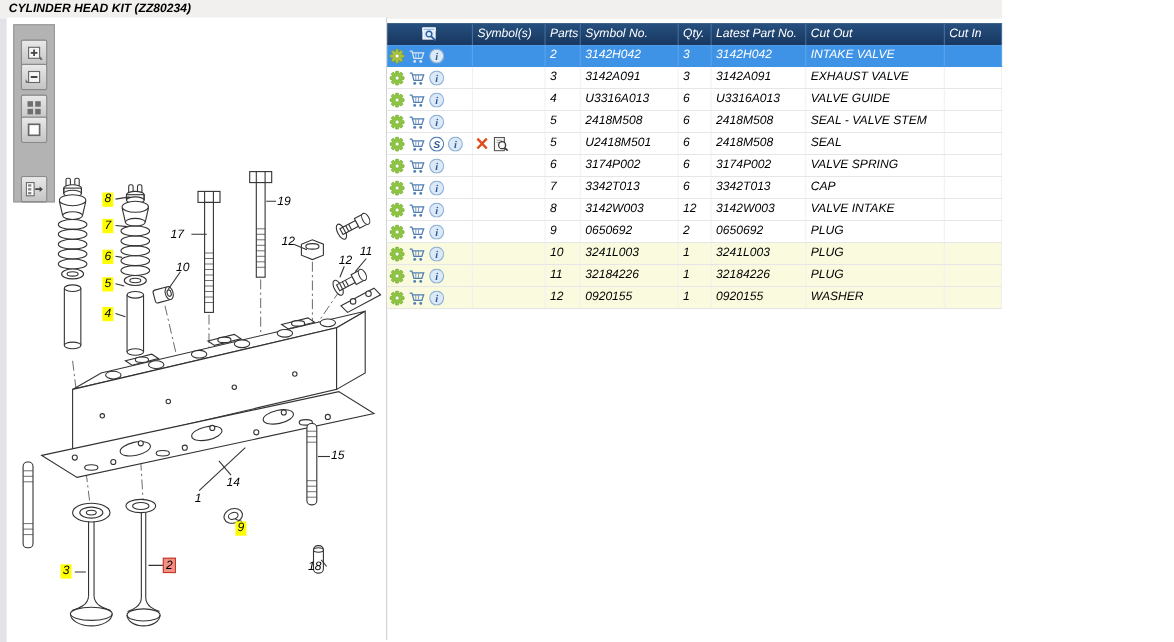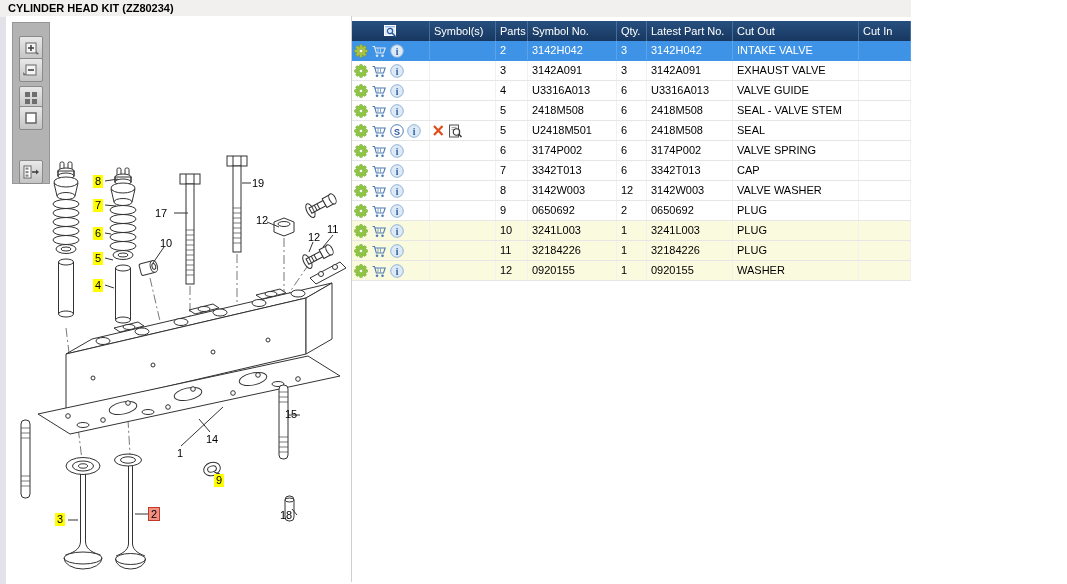--- a/index.html
+++ b/index.html
@@ -1,17 +1,17 @@
 <!DOCTYPE html>
 <html><head>
 <meta charset="utf-8">
 <style>
   html,body{margin:0;padding:0;background:#fff;}
   #app{position:relative;width:911px;height:584px;background:#fff;overflow:hidden;
-       font-family:"Liberation Sans",sans-serif;}
+       font-family:"Liberation Sans",sans-serif;font-style:italic;}
   
   #titlebar{position:absolute;left:0;top:0;width:1067px;height:17px;background:#f1f0ee;}
   #titlebar .t{position:absolute;left:8px;top:2px;font-size:11px;font-weight:bold;color:#000;}
   
   #leftstrip{position:absolute;left:0;top:17px;width:6px;height:567px;background:#e2e2e8;}
   
   #diagram{position:absolute;left:7px;top:16px;width:344px;height:566px;background:#fff;
            border-right:1px solid #cfcfcf;}
   #dwg{position:absolute;left:1px;top:0;}
   #dwg ellipse,#dwg rect,#dwg polygon,#dwg circle{fill:#fff;stroke:#333;stroke-width:1;}
@@ -271,21 +271,21 @@
     <div class="co y" style="left:86px;top:183px">7</div>
     <div class="co y" style="left:86px;top:211px">6</div>
     <div class="co y" style="left:86px;top:236px">5</div>
     <div class="co y" style="left:86px;top:263px">4</div>
     <div class="co p" style="left:146px;top:191px">17</div>
     <div class="co p" style="left:243px;top:161px">19</div>
     <div class="co p" style="left:151px;top:221px">10</div>
     <div class="co p" style="left:247px;top:198px">12</div>
     <div class="co p" style="left:299px;top:215px">12</div>
     <div class="co p" style="left:318px;top:207px">11</div>
-    <div class="co p" style="left:276px;top:392px">15</div>
+    <div class="co p" style="left:292px;top:392px">15</div>
     <div class="co p" style="left:197px;top:417px">14</div>
     <div class="co p" style="left:168px;top:431px">1</div>
     <div class="co y" style="left:207px;top:458px">9</div>
     <div class="co p" style="left:271px;top:493px">18</div>
     <div class="co y" style="left:48px;top:497px">3</div>
     <div class="co r" style="left:141px;top:491px">2</div>
 
     <div id="toolbar">
       <div class="tbtn" style="top:13px">
         <svg width="16" height="16">
@@ -630,21 +630,21 @@
         <svg width="14" height="14">
             <circle cx="7" cy="7" r="6.3" fill="#dce9f6" stroke="#8fb2d6"></circle>
             <text x="7" y="10.5" text-anchor="middle" font-size="9.5" font-weight="bold" font-family="Liberation Serif,serif" fill="#2a5a9c">i</text>
           </svg>
       </div>
       <div class="c sym"></div>
       <div class="c">8</div>
       <div class="c">3142W003</div>
       <div class="c">12</div>
       <div class="c">3142W003</div>
-      <div class="c">VALVE WASHER</div>
+      <div class="c">VALVE INTAKE</div>
       <div class="c"></div>
       <div class="c"></div>
       <div class="c"></div>
     </div>
 
     <div class="trow">
       <div class="c icons">
         <svg width="14" height="14">
             <g fill="#8dc63f" stroke="#6b9e2a" stroke-width=".5">
               <rect x="5.5" y="0.5" width="3" height="13" rx="1"></rect>

